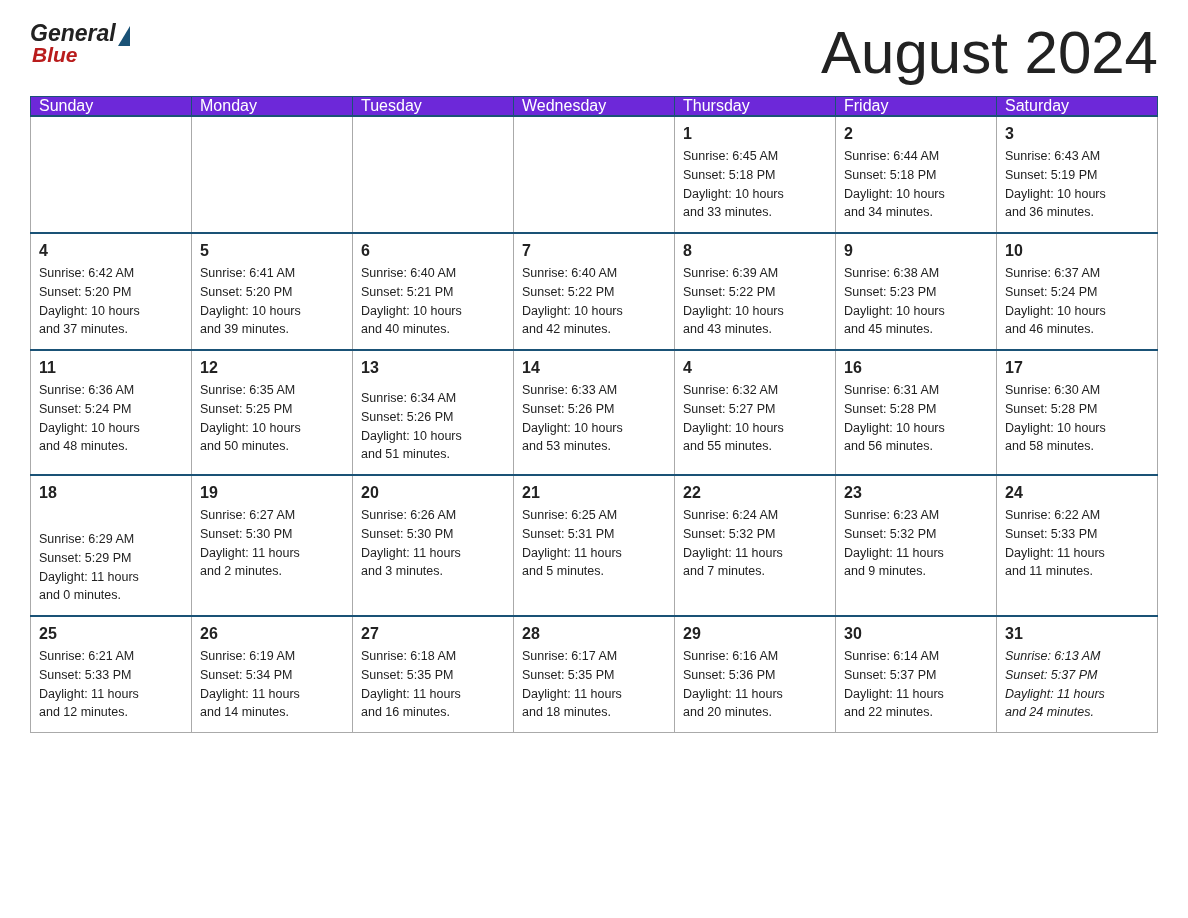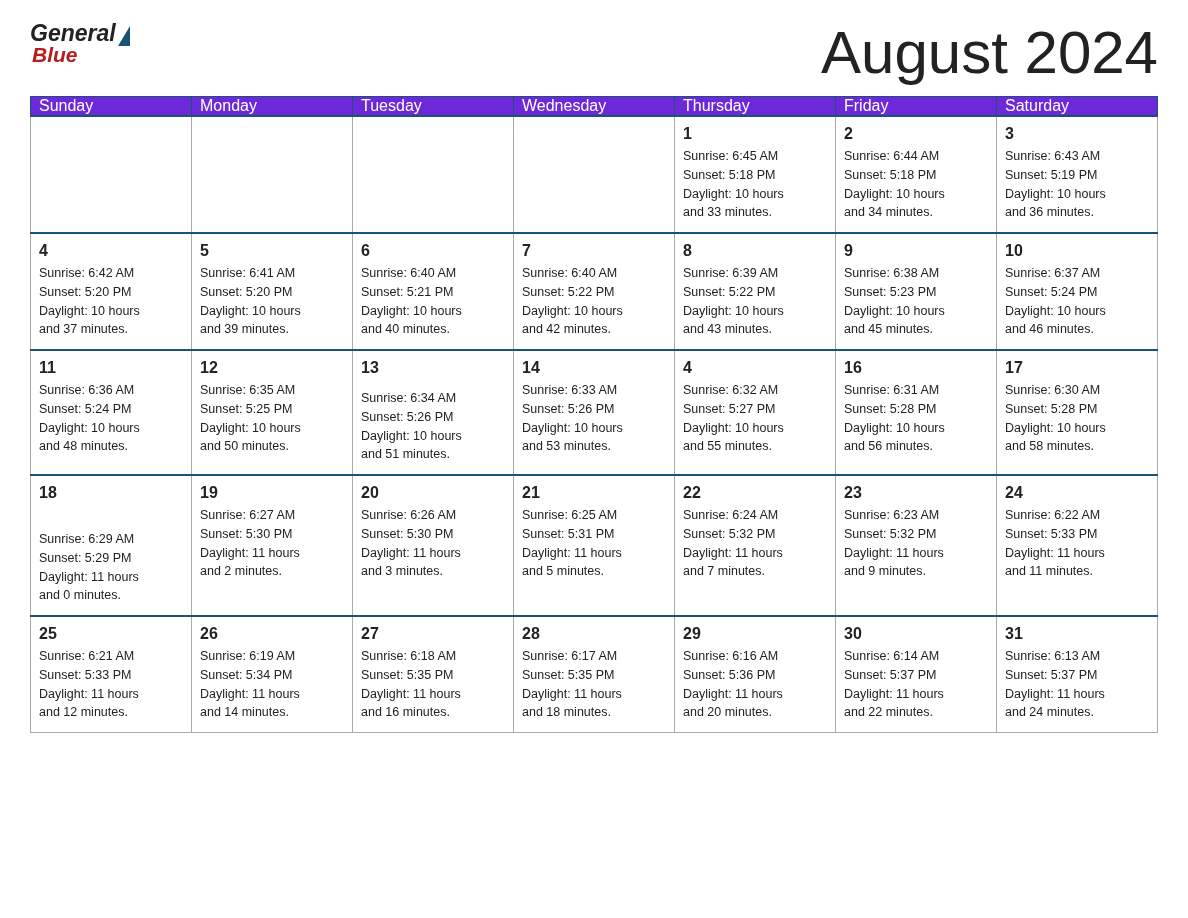--- a/index.html
+++ b/index.html
@@ -352,20 +352,20 @@
         </td>
         <td>
           <span class="day-number">30</span>
           <div class="day-info" style="white-space: pre-line;">Sunrise: 6:14 AM
 Sunset: 5:37 PM
 Daylight: 11 hours
 and 22 minutes.</div>
         </td>
         <td>
           <span class="day-number">31</span>
-          <div class="day-info" style="white-space: pre-line;">Sunrise: 6:13 AM
+          <div class="day-info" style="white-space: pre-line; font-style: italic;">Sunrise: 6:13 AM
 Sunset: 5:37 PM
 Daylight: 11 hours
 and 24 minutes.</div>
         </td>
       </tr>
     </tbody>
 </table>
 
 </body></html>

